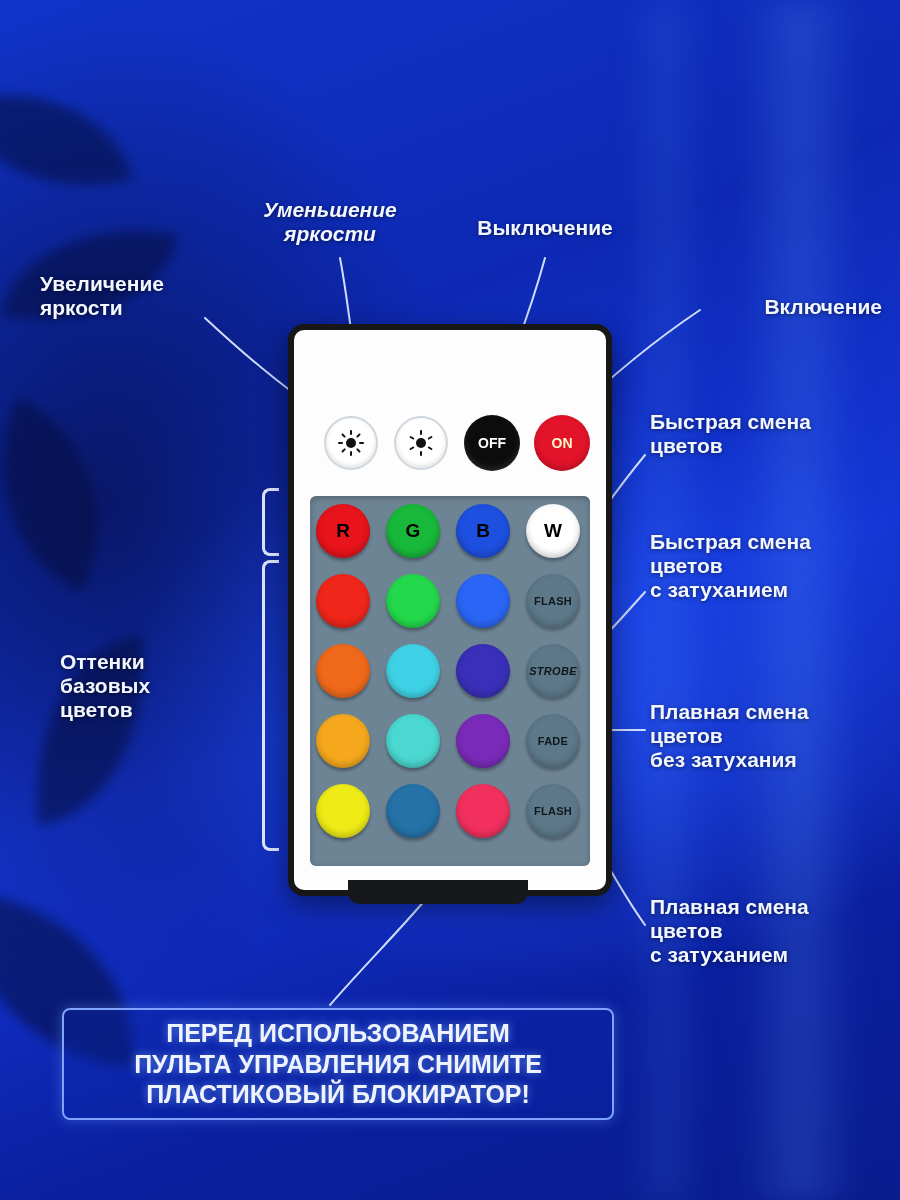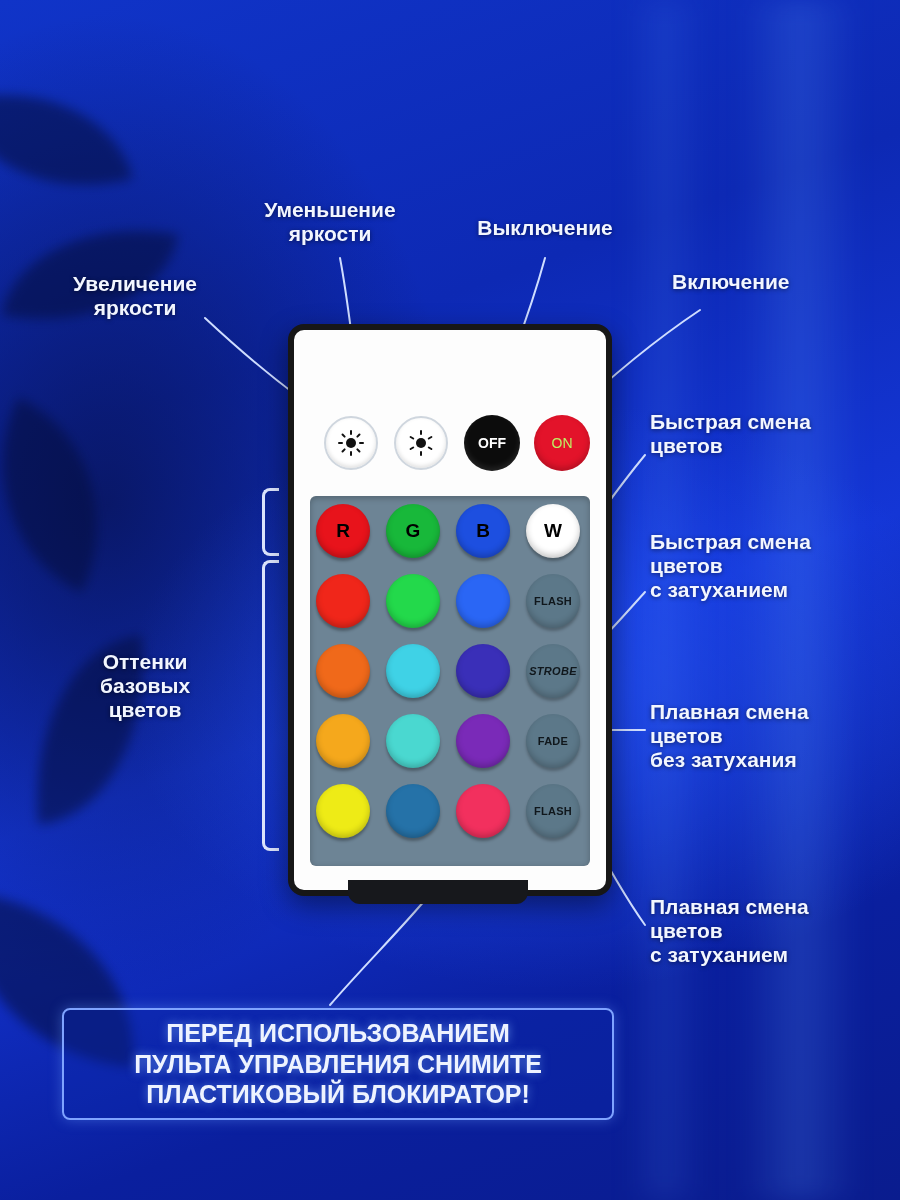--- a/index.html
+++ b/index.html
@@ -112,23 +112,23 @@
     width: 56px; height: 56px;
     background: #0c0c0c;
     color: #fff;
     font-size: 14px;
     font-weight: bold;
     box-shadow: inset 0 -3px 6px rgba(255,255,255,0.10);
   }
   .onbtn {
     width: 56px; height: 56px;
     background: #e3132a;
-    color: #bef264;
+    color: #fef9c3;
     font-size: 14px;
-    font-weight: normal;
+    font-weight: bold;
     box-shadow: inset 0 -3px 6px rgba(0,0,0,0.22);
   }
 
   
   #keypad {
     position: absolute;
     left: 16px;
     top: 166px;
     width: 280px;
     height: 370px;
@@ -160,21 +160,21 @@
 
   
   .label {
     position: absolute;
     color: #f2f6ff;
     font-size: 21px;
     font-weight: bold;
     line-height: 1.15;
     text-shadow: 0 1px 4px rgba(0,0,0,0.5);
   }
-  .label.r { text-align: center; }
+  .label.r { text-align: left; }
   .label.c { text-align: center; }
 
   svg#lines {
     position: absolute;
     left: 0; top: 0;
     width: 900px; height: 1200px;
     pointer-events: none;
   }
 
   
@@ -246,27 +246,27 @@
 
       <path d="M330,1005 C360,970 400,930 425,900"></path>
     </g>
   </svg>
 
   <div class="label r" style="left:40px; top:272px; width:190px;">
     <span style="white-space:pre-line;">Увеличение
 яркости</span>
   </div>
   <div class="label c" style="left:230px; top:198px; width:200px;">
-    <span style="white-space:pre-line;">Уменьшение
+    <span style="white-space:pre-line;font-style:italic;">Уменьшение
 яркости</span>
   </div>
   <div class="label c" style="left:442px; top:216px; width:206px;">
     <span style="white-space:pre-line;">Выключение</span>
   </div>
-  <div class="label" style="left:672px; top:270px; width:210px;">
+  <div class="label" style="left:672px; top:295px; width:210px;text-align:right;">
     <span style="white-space:pre-line;">Включение</span>
   </div>
   <div class="label r" style="left:60px; top:650px; width:170px;">
     <span style="white-space:pre-line;">Оттенки
 базовых
 цветов</span>
   </div>
   <div class="label" style="left:650px; top:410px; width:240px;">
     <span style="white-space:pre-line;">Быстрая смена
 цветов</span>

